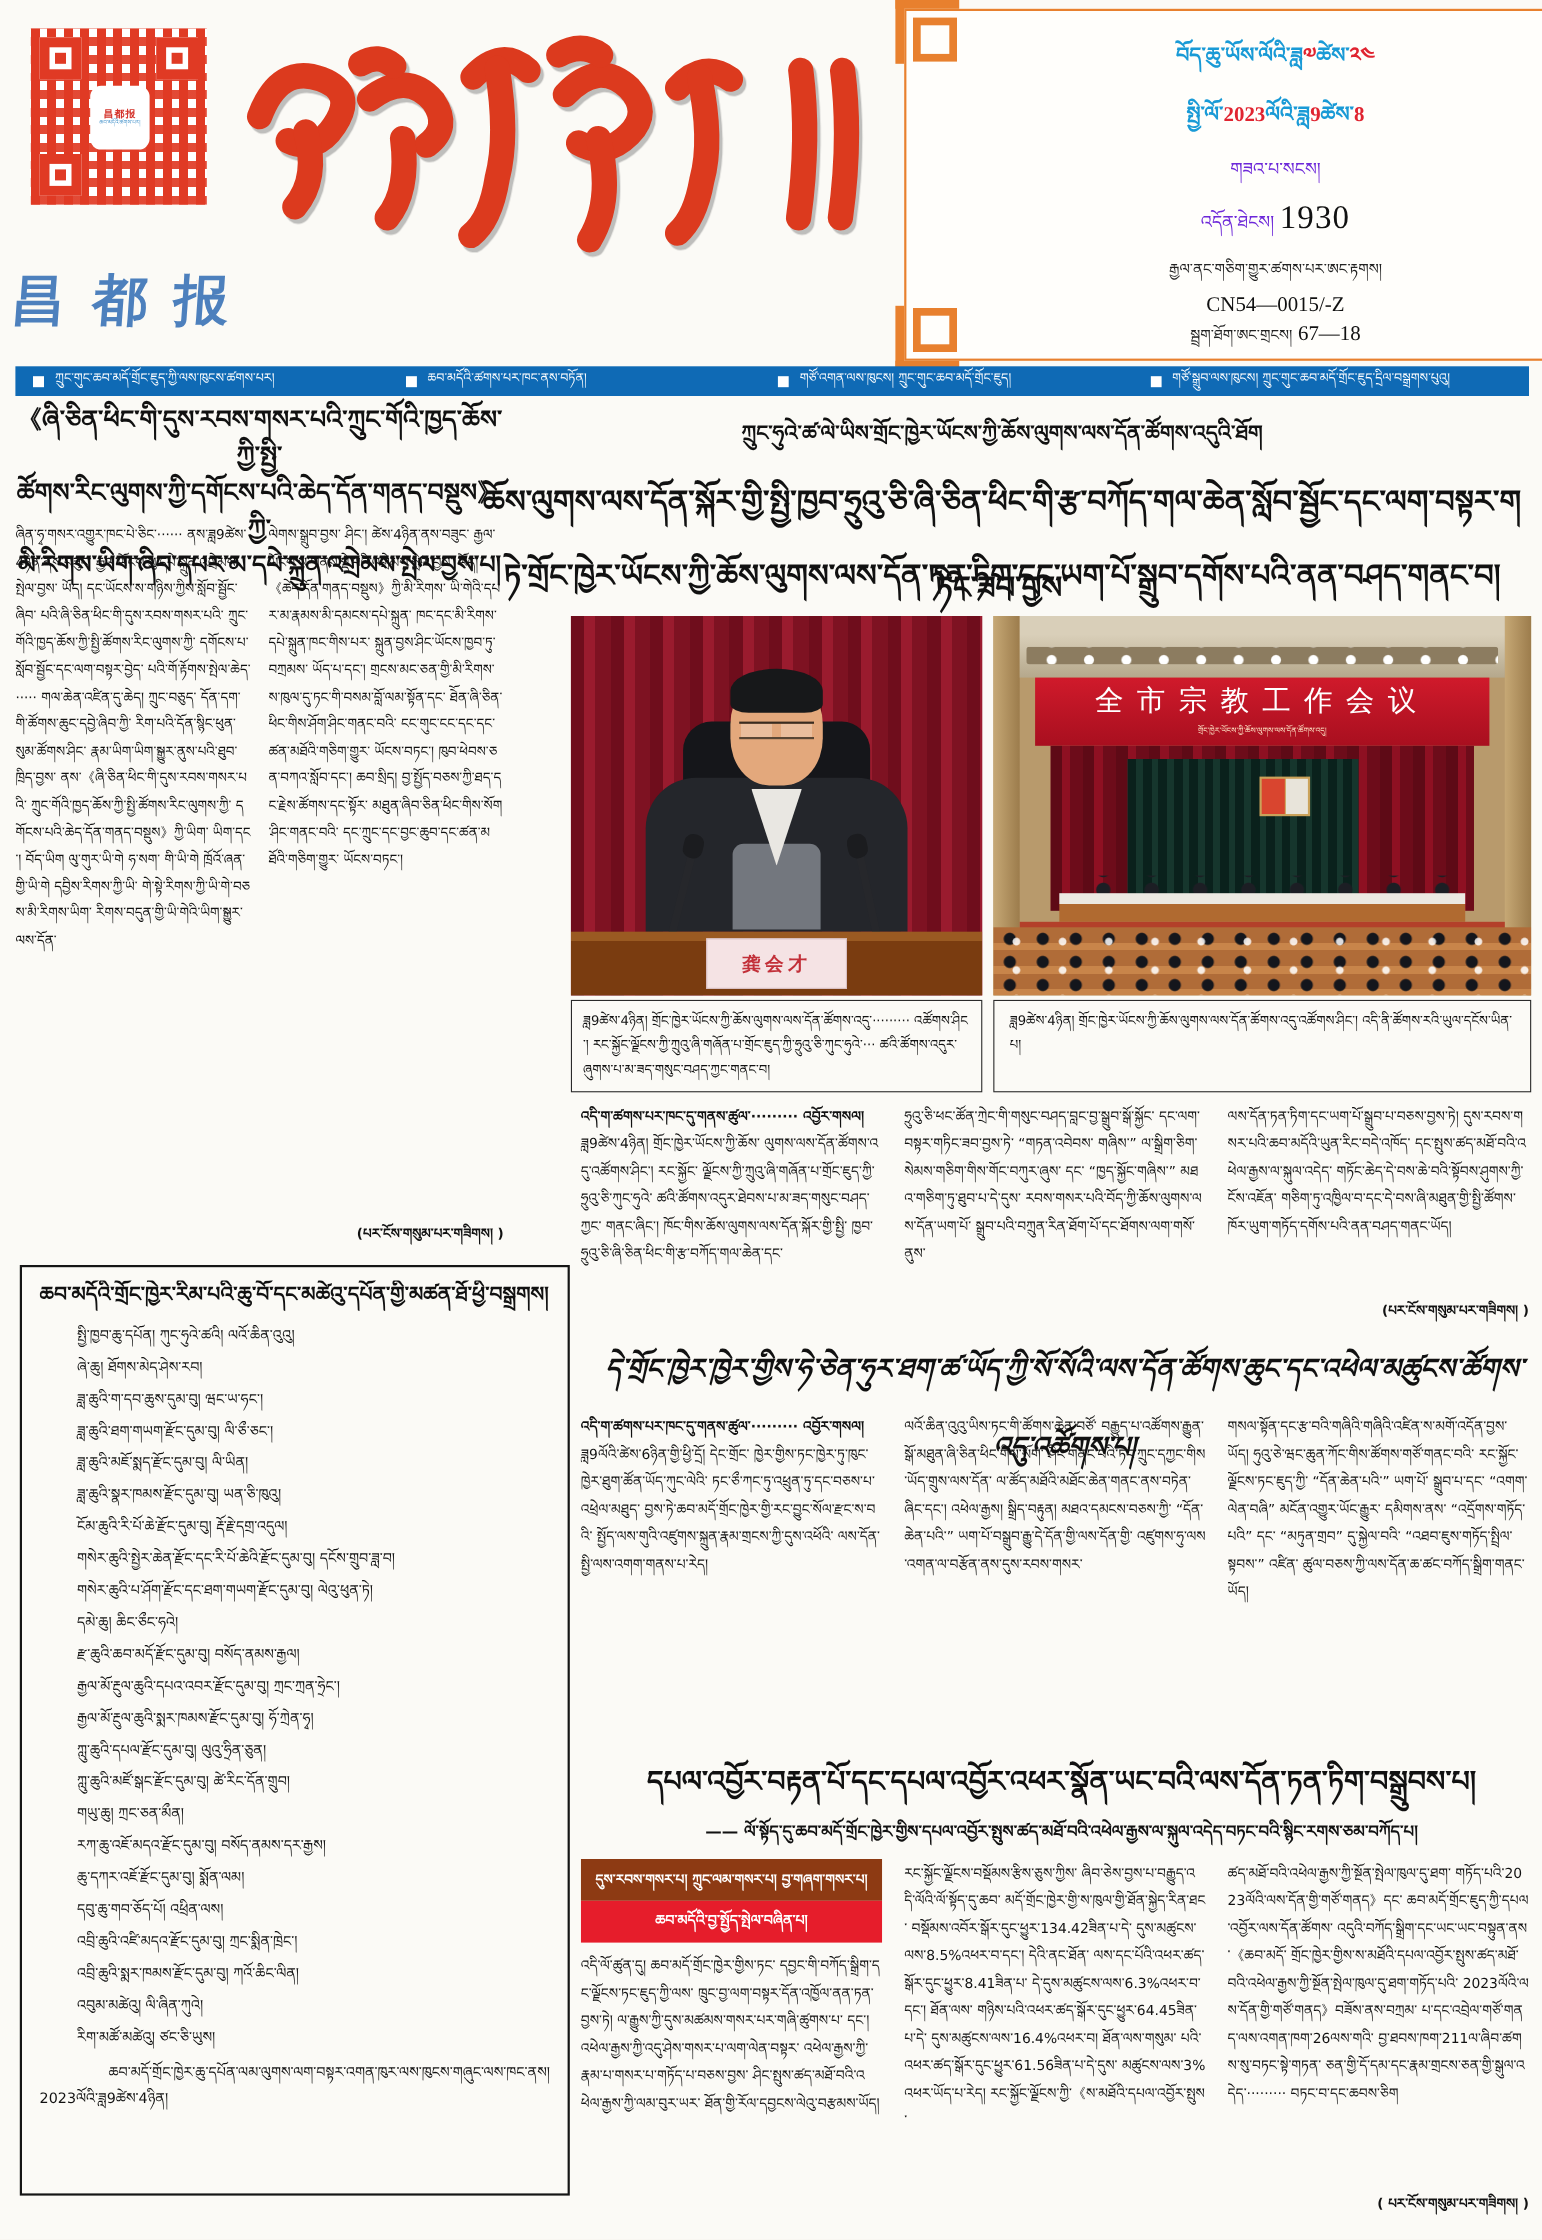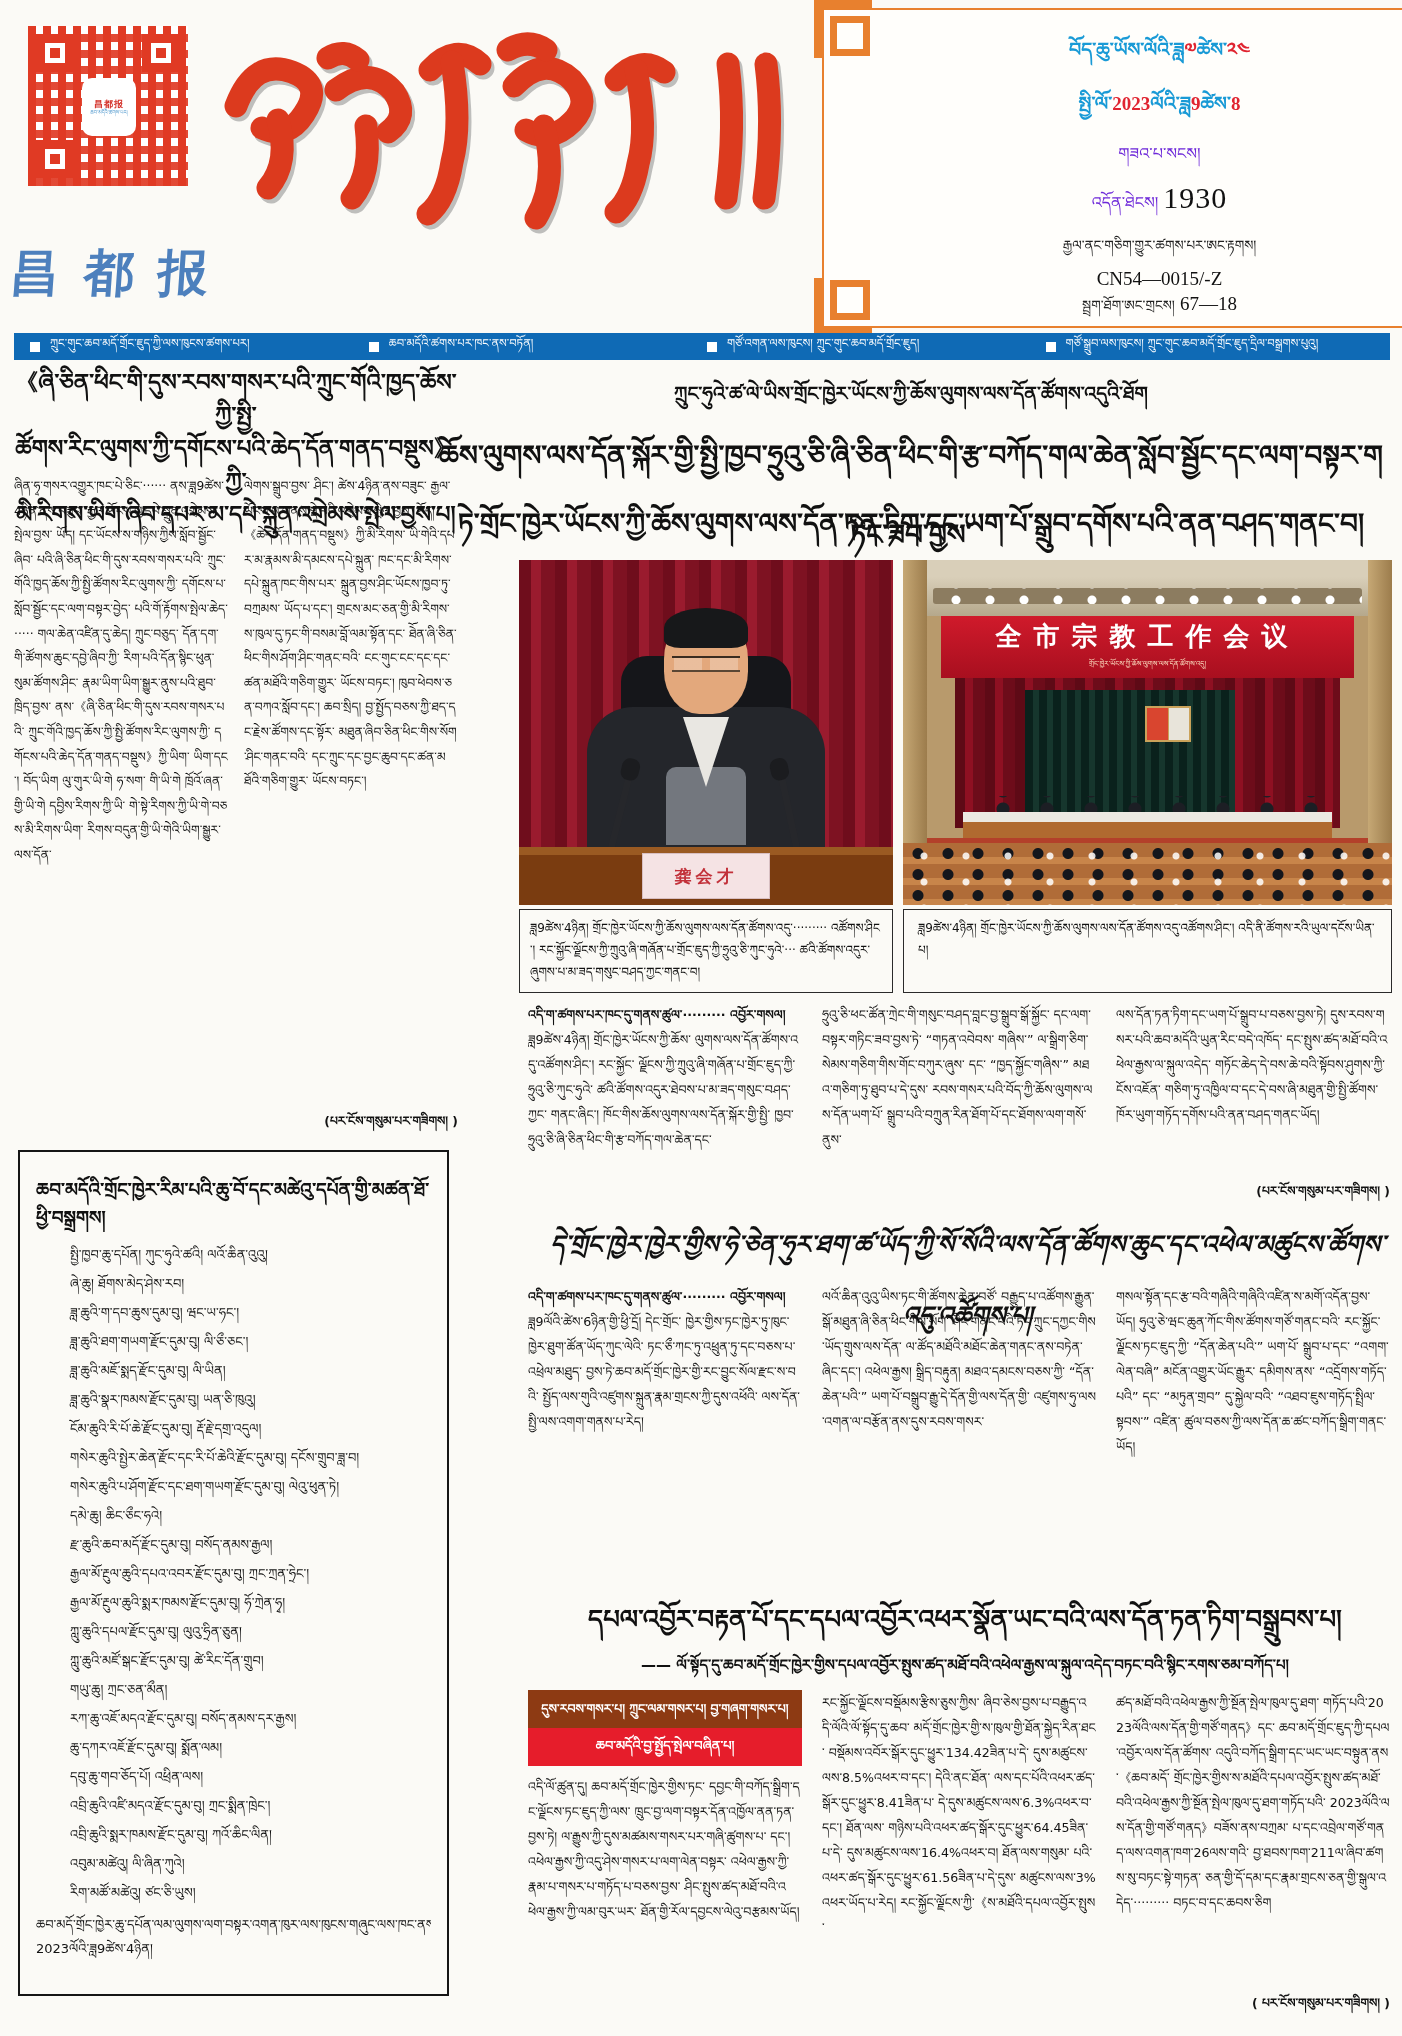--- a/index.html
+++ b/index.html
@@ -52,22 +52,22 @@
   .nav-label{color:#fff;font-size:11.5px;white-space:nowrap;overflow:hidden;}
 
   
   #a1-headline{left:14px;top:366px;width:444px;font-size:23px;line-height:33px;font-weight:bold;}
   #a1-body{left:14px;top:474px;width:444px;height:660px;display:flex;gap:16px;font-size:12.3px;line-height:24.6px;}
   .a1col{width:214px;height:660px;overflow:hidden;display:flex;flex-direction:column;}
   .a1col .flow{flex:1;overflow:hidden;}
   .cont-marker{font-weight:bold;text-align:right;font-size:12.3px;white-space:nowrap;overflow:hidden;}
 
   
-  #notice-box{left:18px;top:1150px;width:431px;height:846px;border:2px solid #151515;box-sizing:border-box;
-      padding:24px 16px;overflow:hidden;background:#fbfaf6;}
+  #notice-box{left:18px;top:1150px;width:500px;height:846px;border:2px solid #151515;box-sizing:border-box;
+      padding:12px 16px;overflow:hidden;background:#fbfaf6;}
   #notice-title{font-size:18.5px;line-height:28px;font-weight:bold;overflow:hidden;max-height:56px;}
   #notice-lines{margin-top:8px;}
   .notice-line{font-size:13px;line-height:29px;padding-left:34px;white-space:nowrap;overflow:hidden;}
   #notice-signoff{margin-top:6px;text-align:right;font-size:13px;line-height:24px;white-space:nowrap;overflow:hidden;}
   #notice-date{font-size:13px;line-height:24px;}
 
   
   #kicker{left:430px;top:372px;width:962px;font-size:19px;font-weight:bold;}
   #hl1{left:430px;top:424px;width:962px;font-size:28px;font-weight:bold;}
   #hl2{left:430px;top:492px;width:962px;font-size:28px;font-weight:bold;}
@@ -94,21 +94,21 @@
   .nameplate{position:absolute;left:50%;bottom:6px;transform:translateX(-50%);width:126px;height:44px;background:#f5e3e4;
       border:1px solid #d8bfc2;display:flex;align-items:center;justify-content:center;color:#c23039;font-size:17px;font-weight:bold;letter-spacing:4px;}
 
   
   .hall-ceiling{position:absolute;left:24px;top:0;right:24px;height:56px;background:linear-gradient(180deg,#d9cfb9 0 30%,#b5a88c 100%);}
   .hall-lights{position:absolute;left:30px;top:28px;right:30px;height:16px;background:
       radial-gradient(circle 4px,#fff 0 4px,rgba(255,255,255,0) 5px);background-size:34px 16px;background-position:6px 4px;
       background-color:#8c7c60;border-radius:3px;}
   .hall-banner{position:absolute;left:38px;top:56px;right:38px;height:62px;background:linear-gradient(180deg,#d01a2b,#a80f1f);
       display:flex;flex-direction:column;align-items:center;justify-content:center;gap:2px;}
-  .hall-banner .cn{color:#fff;font-size:26px;font-weight:bold;letter-spacing:12px;white-space:nowrap;}
+  .hall-banner .cn{color:#fff;font-size:26px;font-weight:normal;letter-spacing:12px;white-space:nowrap;}
   .hall-banner .tb{color:#ffe9c9;font-size:7px;white-space:nowrap;overflow:hidden;max-width:95%;}
   .hall-curtain{position:absolute;left:52px;top:118px;right:52px;height:150px;background:
       repeating-linear-gradient(90deg,#5e0a16 0 10px,#8e1022 10px 18px,#6d0c1a 18px 30px);}
   .hall-inner{position:absolute;left:70px;top:12px;width:210px;height:138px;background:
       repeating-linear-gradient(90deg,#0a211c 0 8px,#16362d 8px 14px);}
   .hall-portrait{position:absolute;left:190px;top:28px;width:46px;height:36px;background:#caa25a;padding:2px;box-sizing:border-box;display:flex;gap:1px;}
   .hall-portrait .poster{flex:1;background:#d9452f;}
   .hall-portrait .pic{flex:1;background:#e8e4da;}
   .hall-table{position:absolute;left:60px;right:60px;top:252px;height:26px;background:linear-gradient(180deg,#ece9e2 0 10px,#b06a30 10px 100%);}
   .hall-heads{position:absolute;left:70px;right:70px;top:236px;height:18px;background:

